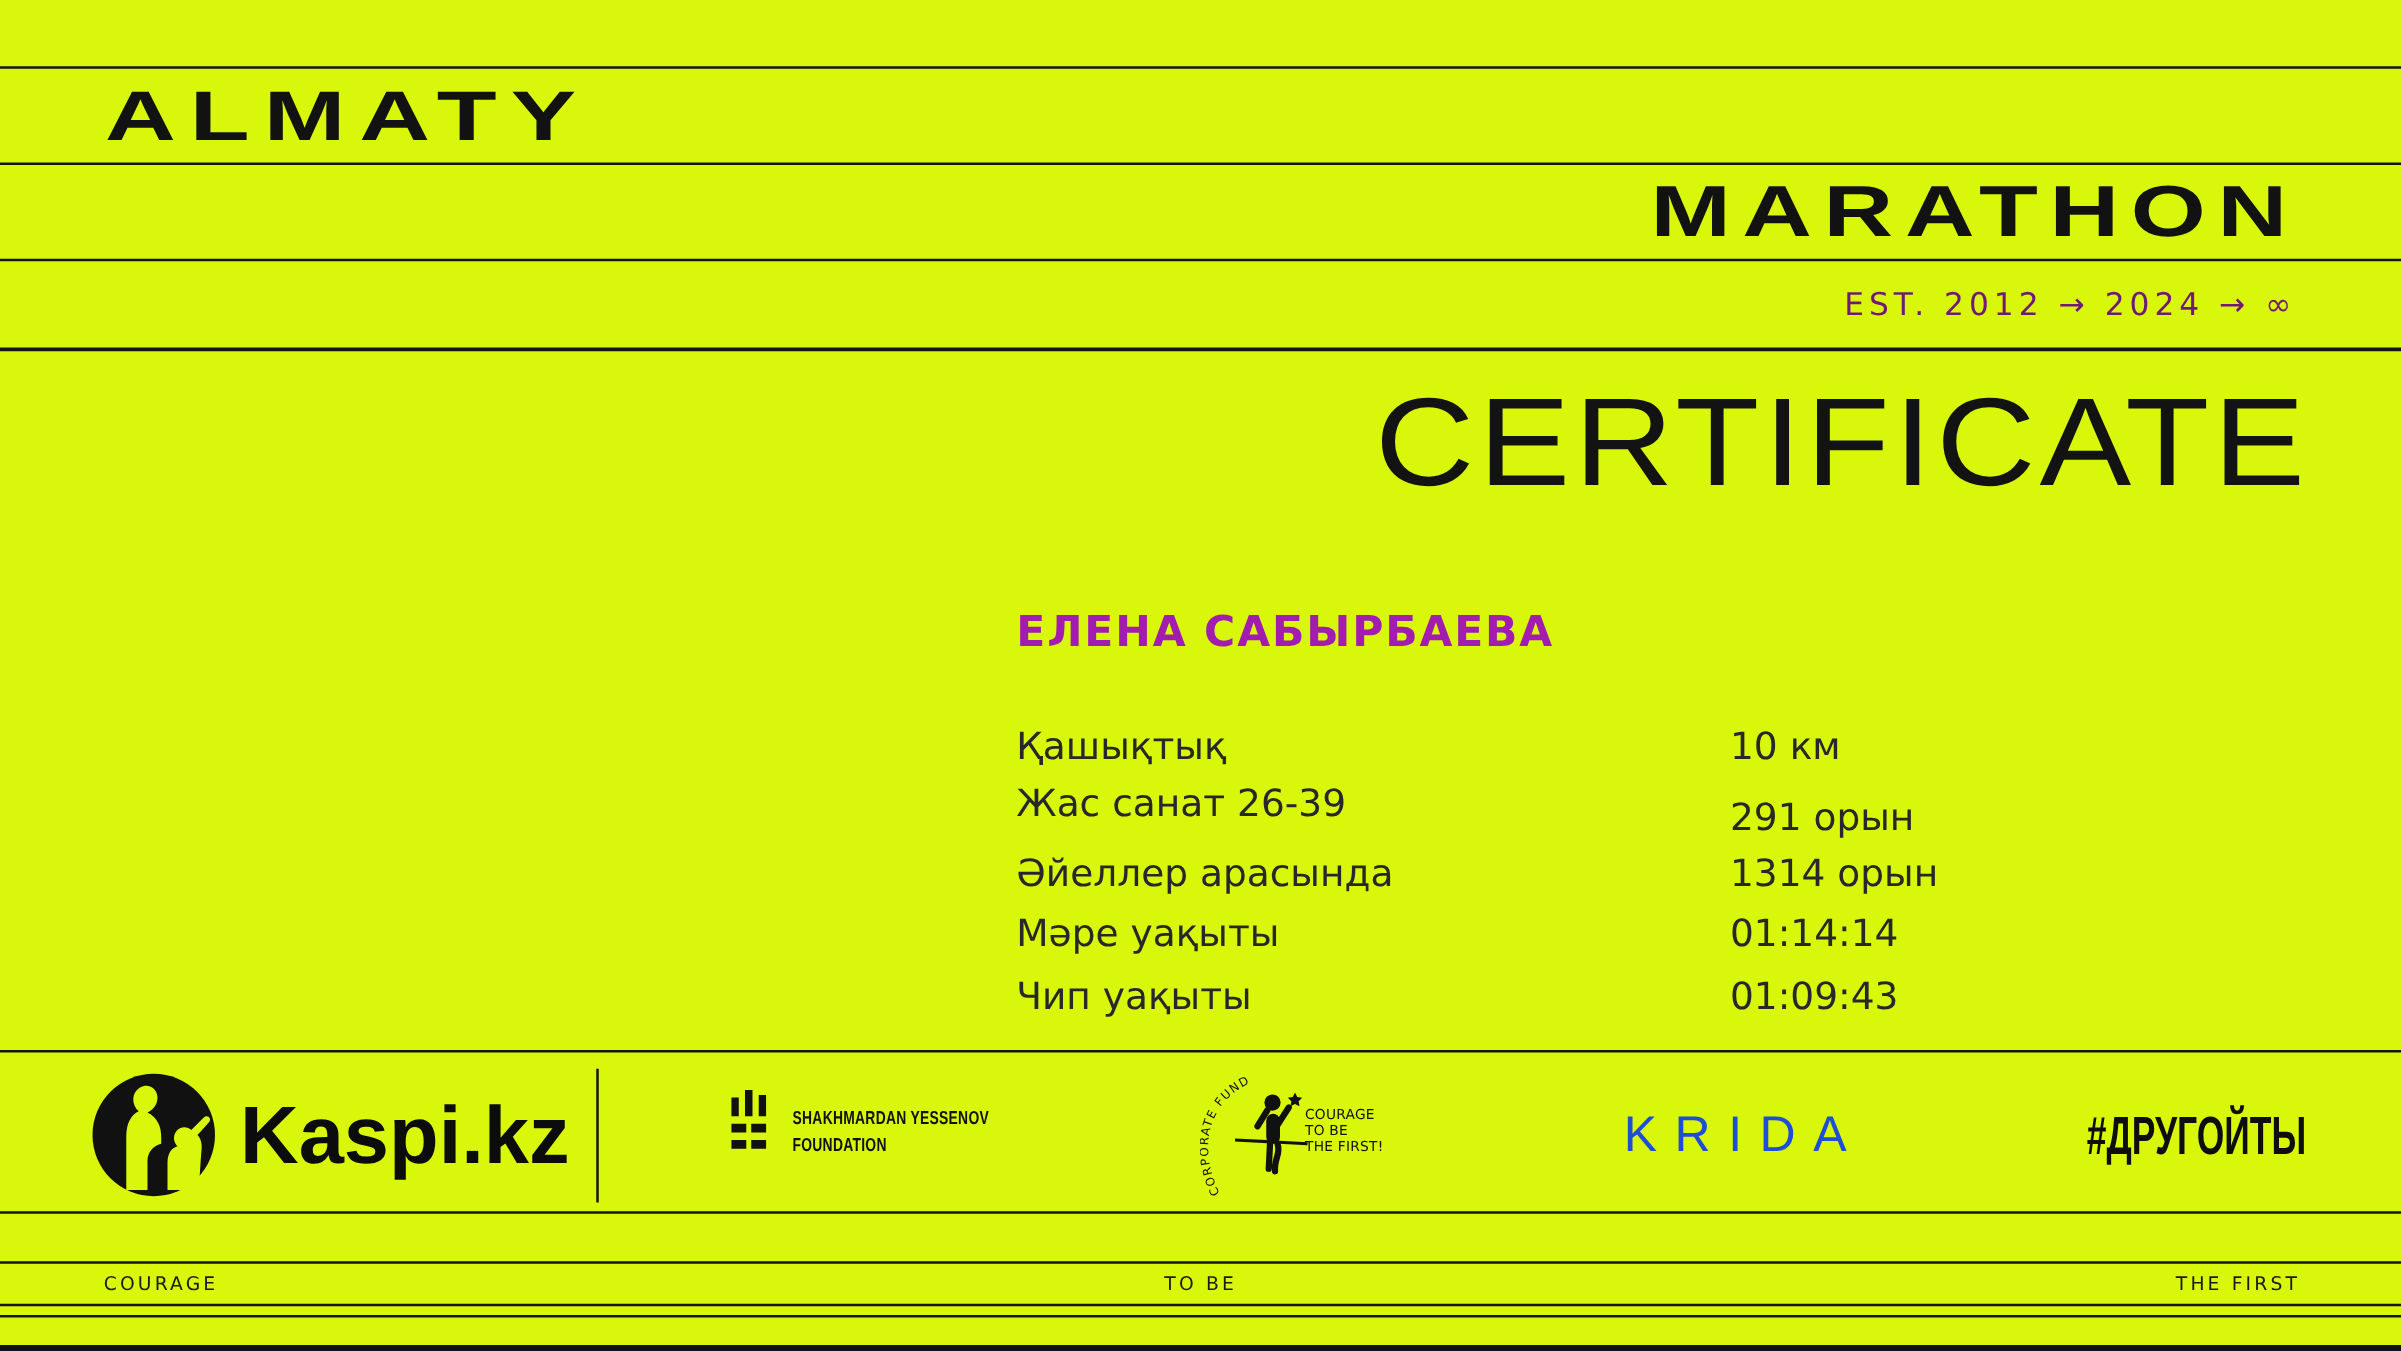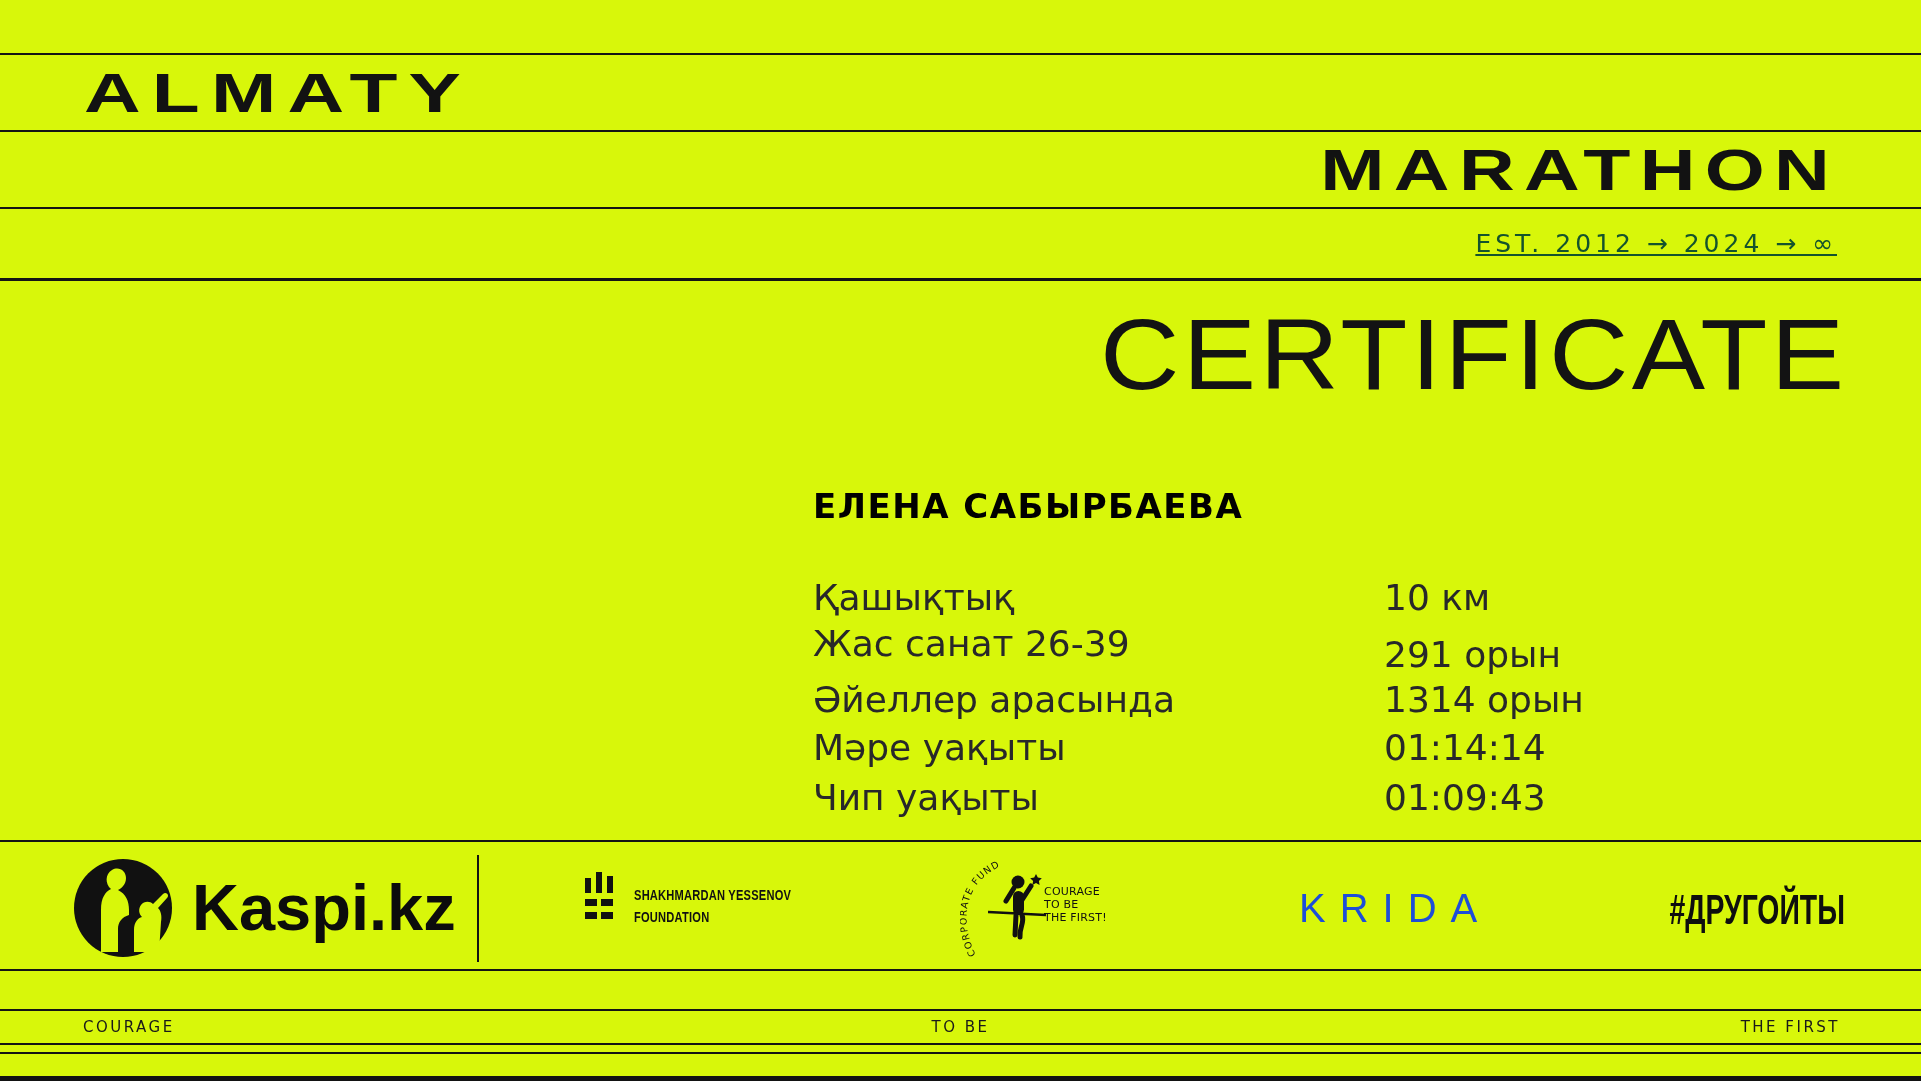--- a/index.html
+++ b/index.html
@@ -17,34 +17,34 @@
     color:#121212;white-space:nowrap;
   }
   .marathon{
     right:82px;top:132px;height:75px;
     font-family:"Liberation Sans",sans-serif;font-weight:700;font-size:58px;
     letter-spacing:7px;transform:scaleX(1.33);transform-origin:right center;
     color:#121212;white-space:nowrap;
   }
   .est{
     right:84px;top:209px;height:69px;
-    font-size:25px;letter-spacing:4px;color:#14532d;white-space:nowrap;text-decoration:underline;
+    font-size:25px;letter-spacing:4px;color:#701a75;white-space:nowrap;
   }
   .cert-title{
     position:absolute;right:74px;top:304px;
     font-family:"Liberation Sans",sans-serif;font-weight:400;font-size:100px;line-height:100px;
     letter-spacing:3px;transform:scaleX(1.10);transform-origin:right center;
     color:#131313;white-space:nowrap;
   }
   .athlete{
     position:absolute;left:813px;top:486px;
-    font-weight:700;font-size:34px;letter-spacing:1.5px;color:#000000;white-space:nowrap;
+    font-weight:700;font-size:34px;letter-spacing:1.5px;color:#a21caf;white-space:nowrap;
   }
   .row-label,.row-value{
-    position:absolute;font-size:36px;color:#28282a;white-space:nowrap;line-height:36px;
+    position:absolute;font-size:30px;color:#28282a;white-space:nowrap;line-height:36px;
   }
   .row-label{left:813px;}
   .row-value{left:1384px;}
   .vdivider{position:absolute;left:477px;top:855px;width:2px;height:107px;background:#141414;}
   .kaspi-mark{position:absolute;left:73px;top:858px;width:100px;height:100px;}
   .kaspi-word{
     position:absolute;left:192px;top:877px;
     font-family:"Liberation Sans",sans-serif;font-weight:700;font-size:65px;line-height:62px;
     color:#0c0c0c;white-space:nowrap;
   }

